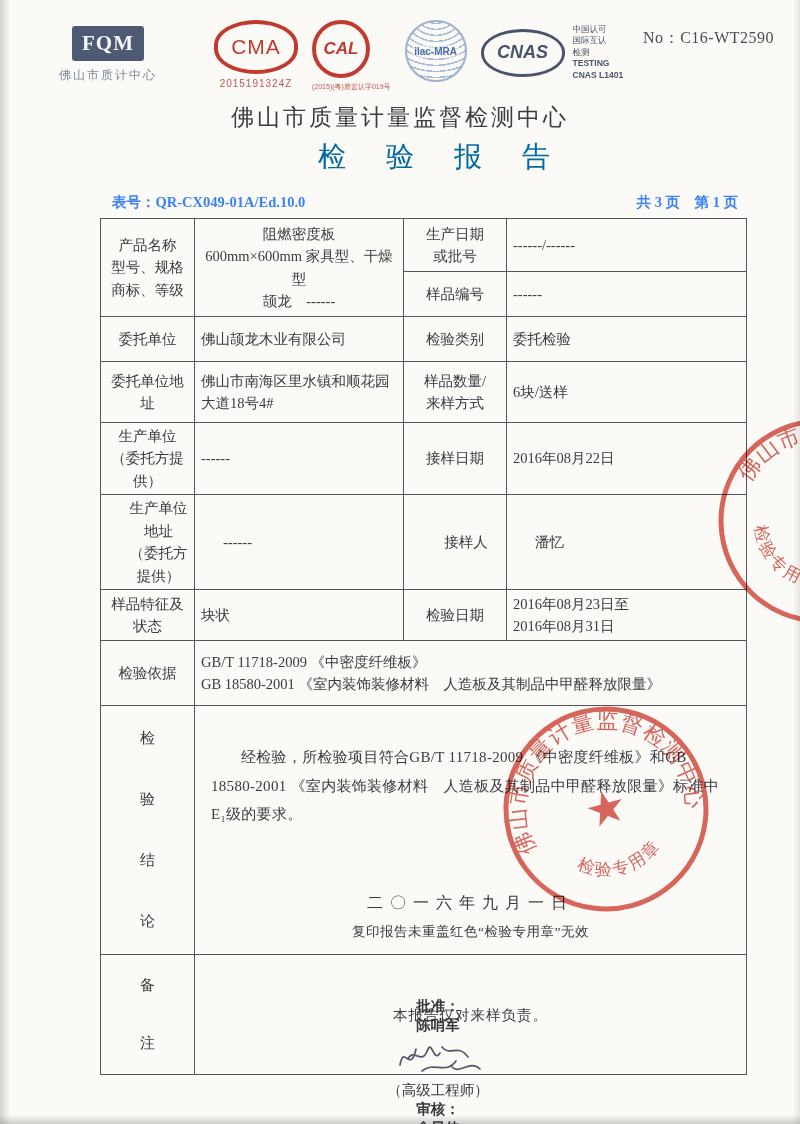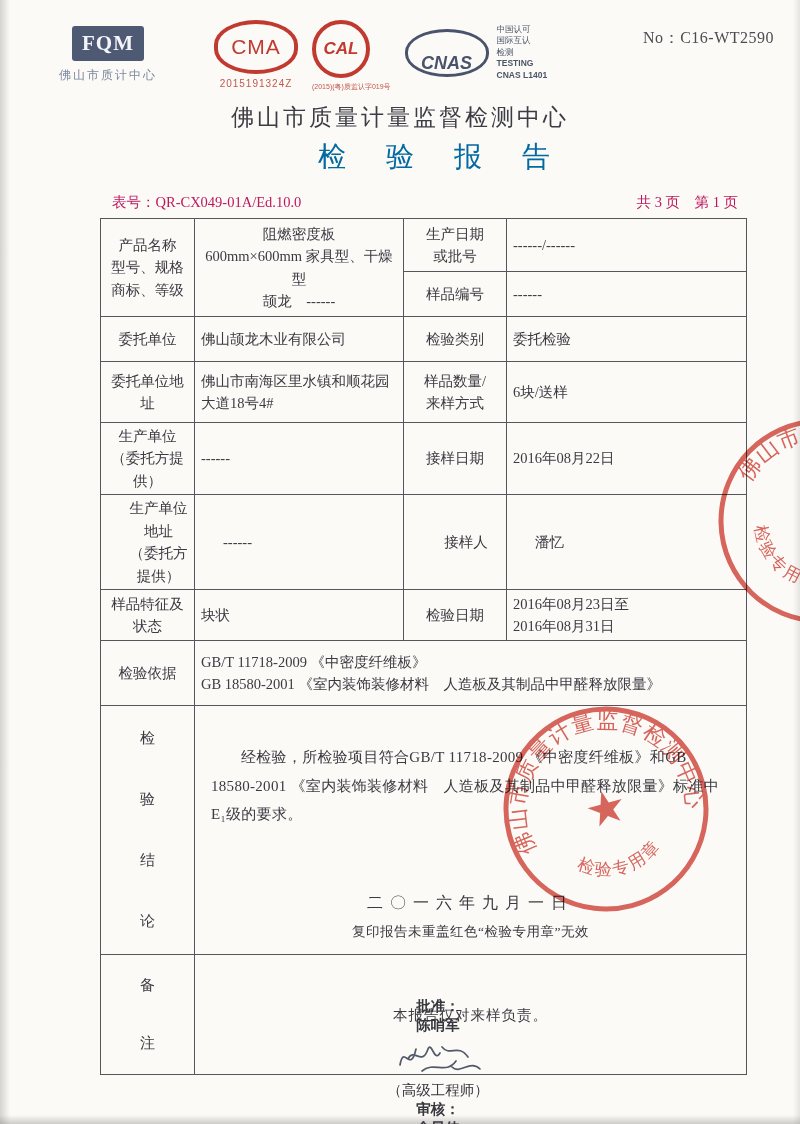--- a/index.html
+++ b/index.html
@@ -33,33 +33,33 @@
   .cal-circ{width:50px;height:50px;border:4px solid #c13a30;border-radius:50%;
     display:flex;align-items:center;justify-content:center;color:#c13a30;
     font-family:"Liberation Sans",sans-serif;font-weight:bold;font-size:17px;font-style:italic;}
   .ilac-circ{width:58px;height:58px;border-radius:50%;position:relative;overflow:hidden;
     background:repeating-radial-gradient(circle at 50% -30%, #a9bdd8 0 1.5px, transparent 1.5px 6px);
     border:2px solid #9db1cd;display:flex;align-items:center;justify-content:center;}
   .ilac-label{background:rgba(251,250,247,.55);color:#4a6ea8;font-family:"Liberation Sans",sans-serif;
     font-weight:bold;font-size:10px;padding:1px 2px;}
   .cnas-grp{display:flex;align-items:center;gap:8px;margin-top:4px;}
   .cnas-oval{width:78px;height:42px;border:3px solid #49536b;border-radius:50%/48%;
-    display:flex;align-items:flex-end;justify-content:center;color:#49536b;
+    display:flex;align-items:center;justify-content:center;color:#49536b;
     font-family:"Liberation Sans",sans-serif;font-weight:bold;font-size:18px;font-style:italic;}
   .cnas-txt{font-family:"Liberation Sans",sans-serif;font-size:8.5px;color:#4a5568;line-height:1.35;text-align:left;}
   .cnas-txt .b{font-weight:bold;}
   .report-no{margin-left:auto;margin-top:8px;font-size:16px;color:#4c4c52;letter-spacing:.5px;white-space:nowrap;}
 
   
   .org-title{position:absolute;top:102px;left:0;width:100%;text-align:center;
     font-size:23px;letter-spacing:3px;color:#3c3c44;}
   .report-title{position:absolute;top:138px;left:0;width:100%;text-align:center;
     font-size:28px;letter-spacing:6px;color:#0369a1;padding-left:37px;}
   .meta-row{position:absolute;top:193px;left:112px;right:62px;display:flex;
-    justify-content:space-between;font-size:14.5px;color:#be185d;}
+    justify-content:space-between;font-size:14.5px;color:#3b82f6;font-weight:bold;}
 
   
   table.tbl{position:absolute;top:218px;left:100px;width:646px;border-collapse:collapse;table-layout:fixed;}
   .tbl td{border:1.4px solid #55555c;font-size:14.5px;color:#3a3a41;padding:2px 6px;vertical-align:middle;line-height:1.55;}
   .lab{text-align:center;}
   .val{text-align:left;padding-left:10px;}
   .ctr{text-align:center;}
   .r1a td{height:48px;} .r1b td{height:40px;} .r2 td{height:40px;} .r3 td{height:56px;}
   .r4 td{height:43px;} .r5 td{height:55px;padding-left:28px;} .r6 td{height:46px;} .r7 td{height:60px;}
   .r8 td{height:244px;} .r9 td{height:115px;}
@@ -104,20 +104,25 @@
         <div class="cma-oval">
           <span>CMA</span>
         </div>
         <div class="cert">2015191324Z</div>
       </div>
       <div class="logo-unit">
         <div class="cal-circ">
           <span>CAL</span>
         </div>
         <div class="cert small">(2015)(粤)质监认字019号</div>
+      </div>
+      <div class="logo-unit">
+        <div class="ilac-circ">
+          <span class="ilac-label">ilac-MRA</span>
+        </div>
       </div>
       <div class="cnas-grp">
         <div class="cnas-oval">
           <span>CNAS</span>
         </div>
         <div class="cnas-txt">
           <div>中国认可</div>
           <div>国际互认</div>
           <div>检测</div>
           <div class="b">TESTING</div>

